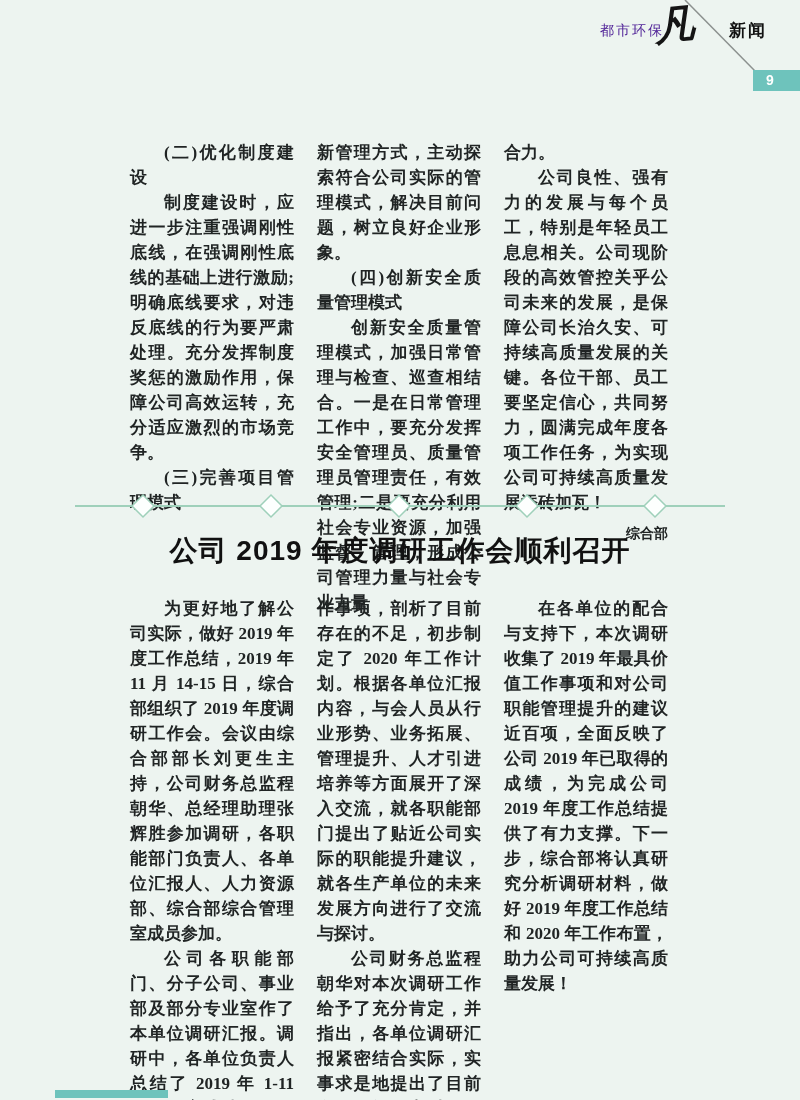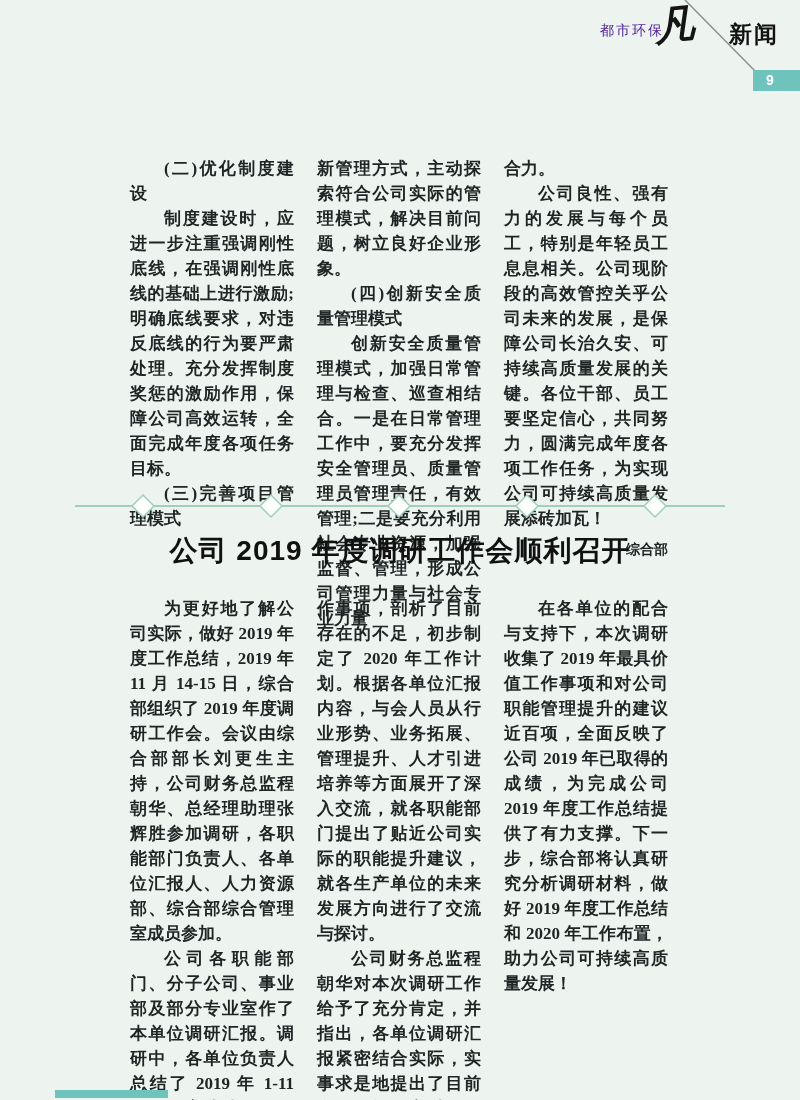--- a/index.html
+++ b/index.html
@@ -20,37 +20,37 @@
     font-size:14px;letter-spacing:2px;color:#4c1d95;font-weight:400;
   }
   .brand-glyph{
     position:absolute;left:654px;top:6px;
     font-size:40px;font-weight:700;font-style:italic;
     transform:rotate(-6deg);color:#141414;line-height:1;
   }
   .section-label{
     position:absolute;left:729px;top:19px;
     font-family:"Liberation Sans","DejaVu Sans",sans-serif;
-    font-size:23px;font-weight:700;color:#111;letter-spacing:2px;
+    font-size:17px;font-weight:700;color:#111;letter-spacing:2px;
   }
   .diag-rule{position:absolute;left:0;top:0;}
   .page-number-tab{
     position:absolute;left:753px;top:70px;width:47px;height:21px;
     background:var(--accent,#6ec3bc);
     font-family:"Liberation Sans","DejaVu Sans",sans-serif;
     font-size:14px;font-weight:700;color:#fff;
     line-height:21px;padding-left:13px;box-sizing:border-box;
   }
 
   
   .columns{
     position:absolute;left:130px;width:538px;
     display:flex;gap:23px;align-items:flex-start;
   }
-  #topCols{top:156px;}
+  #topCols{top:140px;}
   #mainCols{top:596px;}
   .col{width:164px;flex:0 0 164px;}
   .frag{
     margin:0;font-size:17px;line-height:25px;
     text-align:justify;color:#202424;font-weight:bold;
   }
   .frag.heading{font-weight:700;text-indent:2em;}
   .frag.para{text-indent:2em;}
   .frag.cont{text-indent:0;}
   .frag.signature{
@@ -87,21 +87,21 @@
 
   <span class="section-label">新闻</span>
 
   <div class="page-number-tab">
     <span>9</span>
   </div>
 
   <div class="columns" id="topCols">
       <div class="col">
         <p class="frag heading">(二)优化制度建设</p>
-        <p class="frag para">制度建设时，应进一步注重强调刚性底线，在强调刚性底线的基础上进行激励;明确底线要求，对违反底线的行为要严肃处理。充分发挥制度奖惩的激励作用，保障公司高效运转，全面完成年度各项任务目标。</p>
+        <p class="frag para">制度建设时，应进一步注重强调刚性底线，在强调刚性底线的基础上进行激励;明确底线要求，对违反底线的行为要严肃处理。充分发挥制度奖惩的激励作用，保障公司高效运转，充分适应激烈的市场竞争。</p>
         <p class="frag heading">(三)完善项目管理模式</p>
       </div>
       <div class="col">
         <p class="frag cont">新管理方式，主动探索符合公司实际的管理模式，解决目前问题，树立良好企业形象。</p>
         <p class="frag heading">(四)创新安全质量管理模式</p>
         <p class="frag para">创新安全质量管理模式，加强日常管理与检查、巡查相结合。一是在日常管理工作中，要充分发挥安全管理员、质量管理员管理责任，有效管理;二是要充分利用社会专业资源，加强监督、管理，形成公司管理力量与社会专业力量</p>
       </div>
       <div class="col">
         <p class="frag cont">合力。</p>
         <p class="frag para">公司良性、强有力的发展与每个员工，特别是年轻员工息息相关。公司现阶段的高效管控关乎公司未来的发展，是保障公司长治久安、可持续高质量发展的关键。各位干部、员工要坚定信心，共同努力，圆满完成年度各项工作任务，为实现公司可持续高质量发展添砖加瓦！</p>

